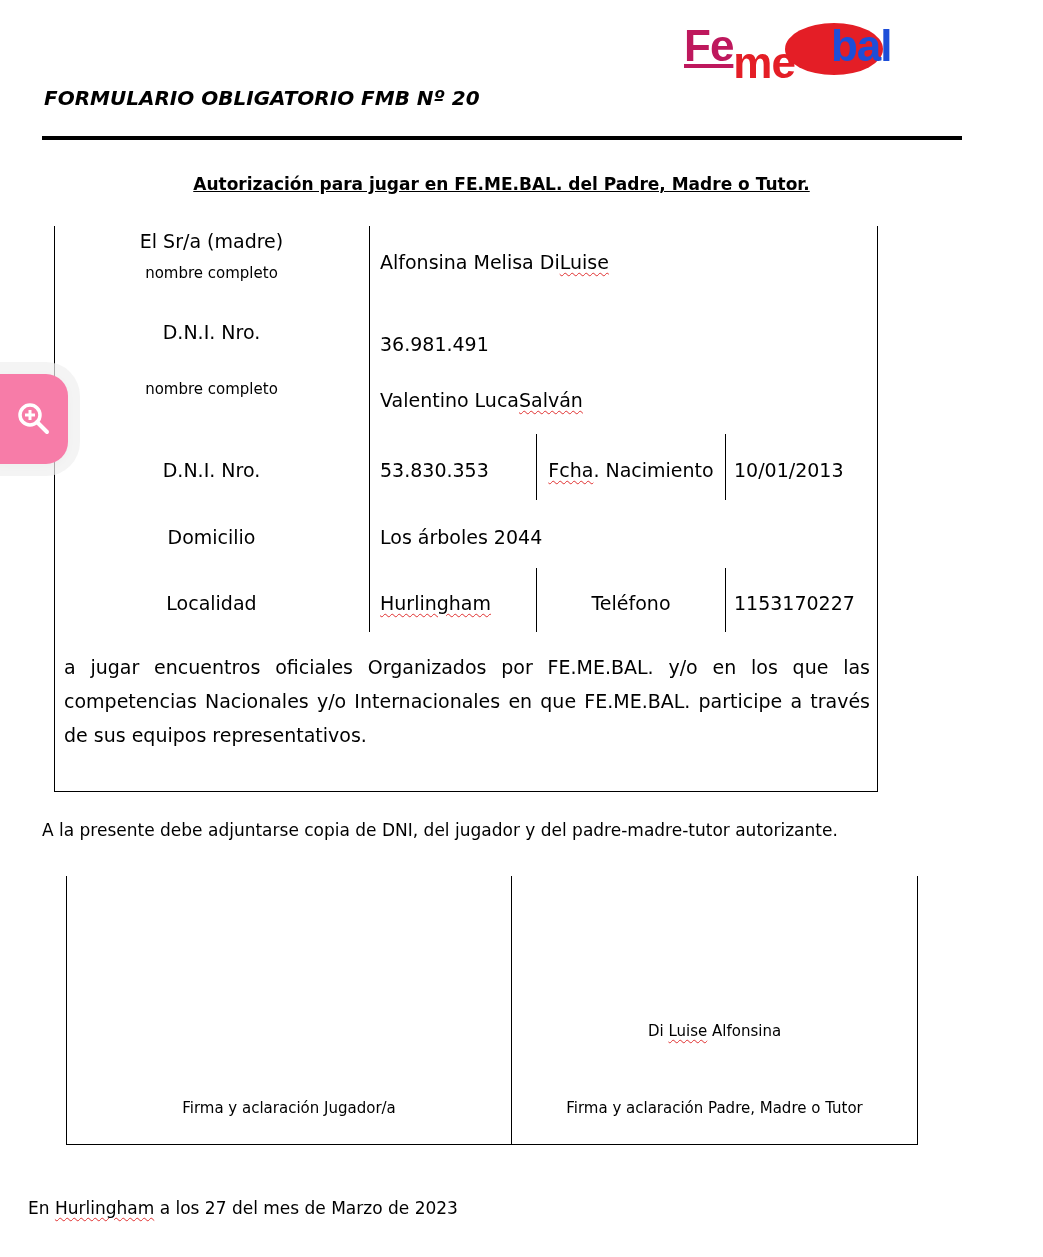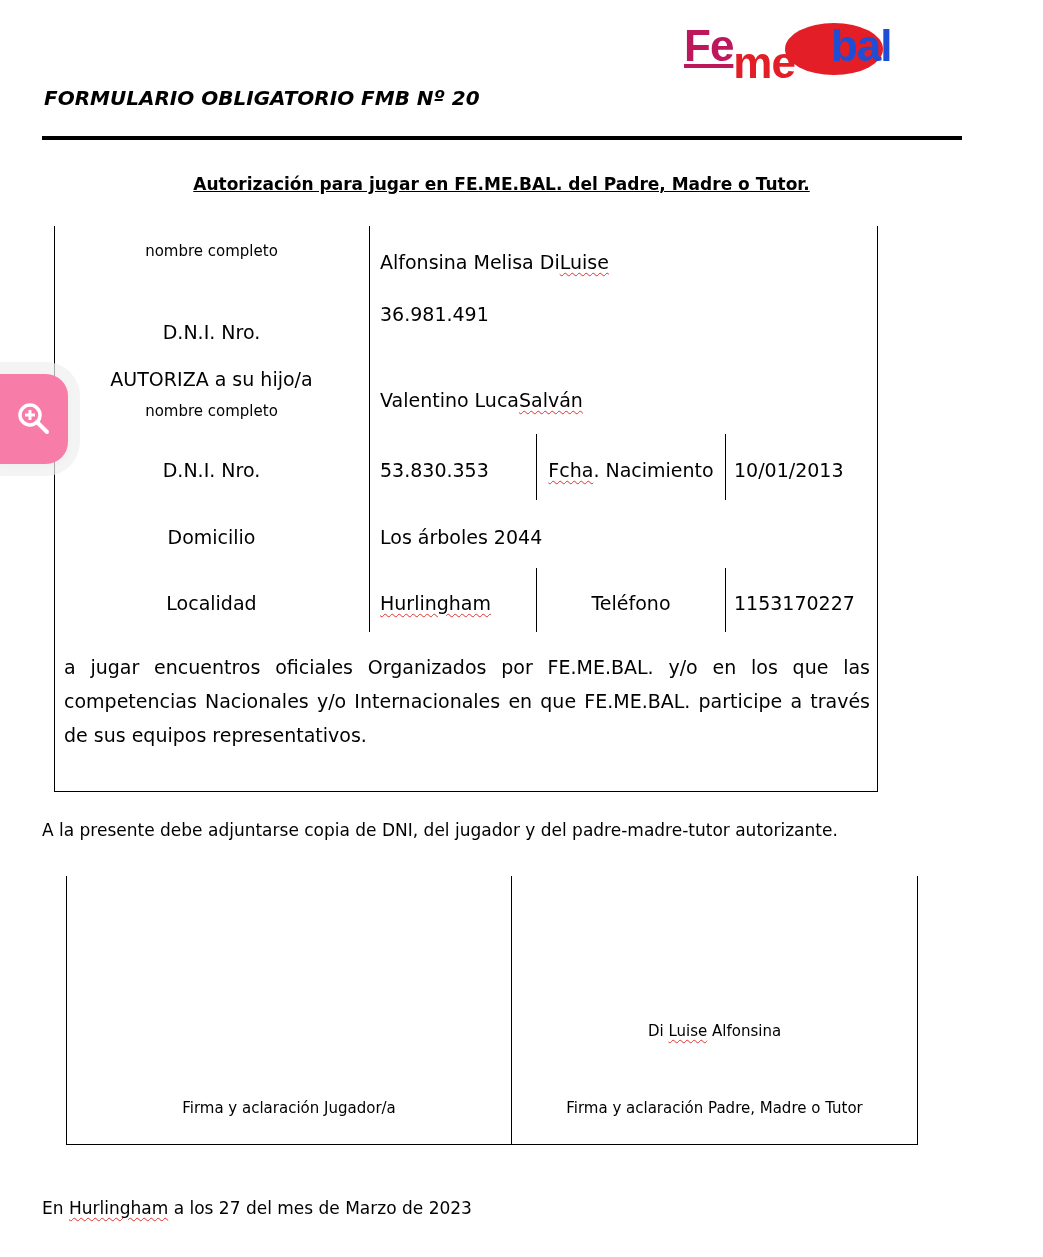--- a/index.html
+++ b/index.html
@@ -28,21 +28,21 @@
   .label-stack .sub { font-size: 15px; }
 
   .squiggle { text-decoration: underline wavy #e03030; text-decoration-thickness: 1px; text-underline-offset: 3px; }
 
   .paragraph { position: absolute; left: 64px; top: 650px; width: 806px; font-size: 19px; line-height: 34px; text-align: justify; }
 
   .note { position: absolute; left: 42px; top: 820px; font-size: 17px; }
 
   .sig-text { position: absolute; font-size: 15px; text-align: center; }
 
-  .footer-line { position: absolute; left: 42px; top: 1198px; font-size: 17px; }
+  .footer-line { position: absolute; left: 28px; top: 1198px; font-size: 17px; }
 
   .zoom-btn { position: absolute; left: -20px; top: 374px; width: 88px; height: 90px; background: #f77ca8; border-radius: 22px; box-shadow: 0 0 0 12px rgba(240,240,240,0.7), 0 2px 10px rgba(0,0,0,0.08); display: flex; align-items: center; justify-content: center; cursor: pointer; }
   .zoom-btn svg { margin-left: 20px; }
 </style>
 </head>
 <body>
 
 <div class="logo">
   <span class="fe">Fe</span>
     <span class="me">me</span>
@@ -59,32 +59,32 @@
   <div class="vline" style="left:877px; top:226px; height:566px;"></div>
   <div class="vline" style="left:369px; top:226px; height:406px;"></div>
   <div class="vline" style="left:536px; top:434px; height:66px;"></div>
   <div class="vline" style="left:725px; top:434px; height:66px;"></div>
   <div class="vline" style="left:536px; top:568px; height:64px;"></div>
   <div class="vline" style="left:725px; top:568px; height:64px;"></div>
   <div class="hline" style="left:54px; top:791px; width:824px;"></div>
 </div>
 
 <div class="label-stack" style="left:54px; top:230px; width:315px;">
+  <div class="main">El Sr/a (madre)</div>
   <div class="sub" style="margin-top:12px;">nombre completo</div>
 </div>
 <div class="cell" style="left:380px; top:244px; height:36px;">
   <span>Alfonsina Melisa Di </span>
     <span class="squiggle">Luise</span>
 </div>
 
 <div class="cell center" style="left:54px; top:314px; width:315px; height:36px;">D.N.I. Nro.</div>
-<div class="cell" style="left:380px; top:296px; height:36px;">36.981.491</div>
+<div class="cell" style="left:380px; top:326px; height:36px;">36.981.491</div>
 
 <div class="label-stack" style="left:54px; top:368px; width:315px;">
-  <div class="main">AUTORIZA a su hijo/a</div>
   <div class="sub" style="margin-top:12px;">nombre completo</div>
 </div>
 <div class="cell" style="left:380px; top:382px; height:36px;">
   <span>Valentino Luca </span>
     <span class="squiggle">Salván</span>
 </div>
 
 <div class="cell center" style="left:54px; top:452px; width:315px; height:36px;">D.N.I. Nro.</div>
 <div class="cell" style="left:380px; top:452px; height:36px;">53.830.353</div>
 <div class="cell center" style="left:537px; top:452px; width:188px; height:36px;">

